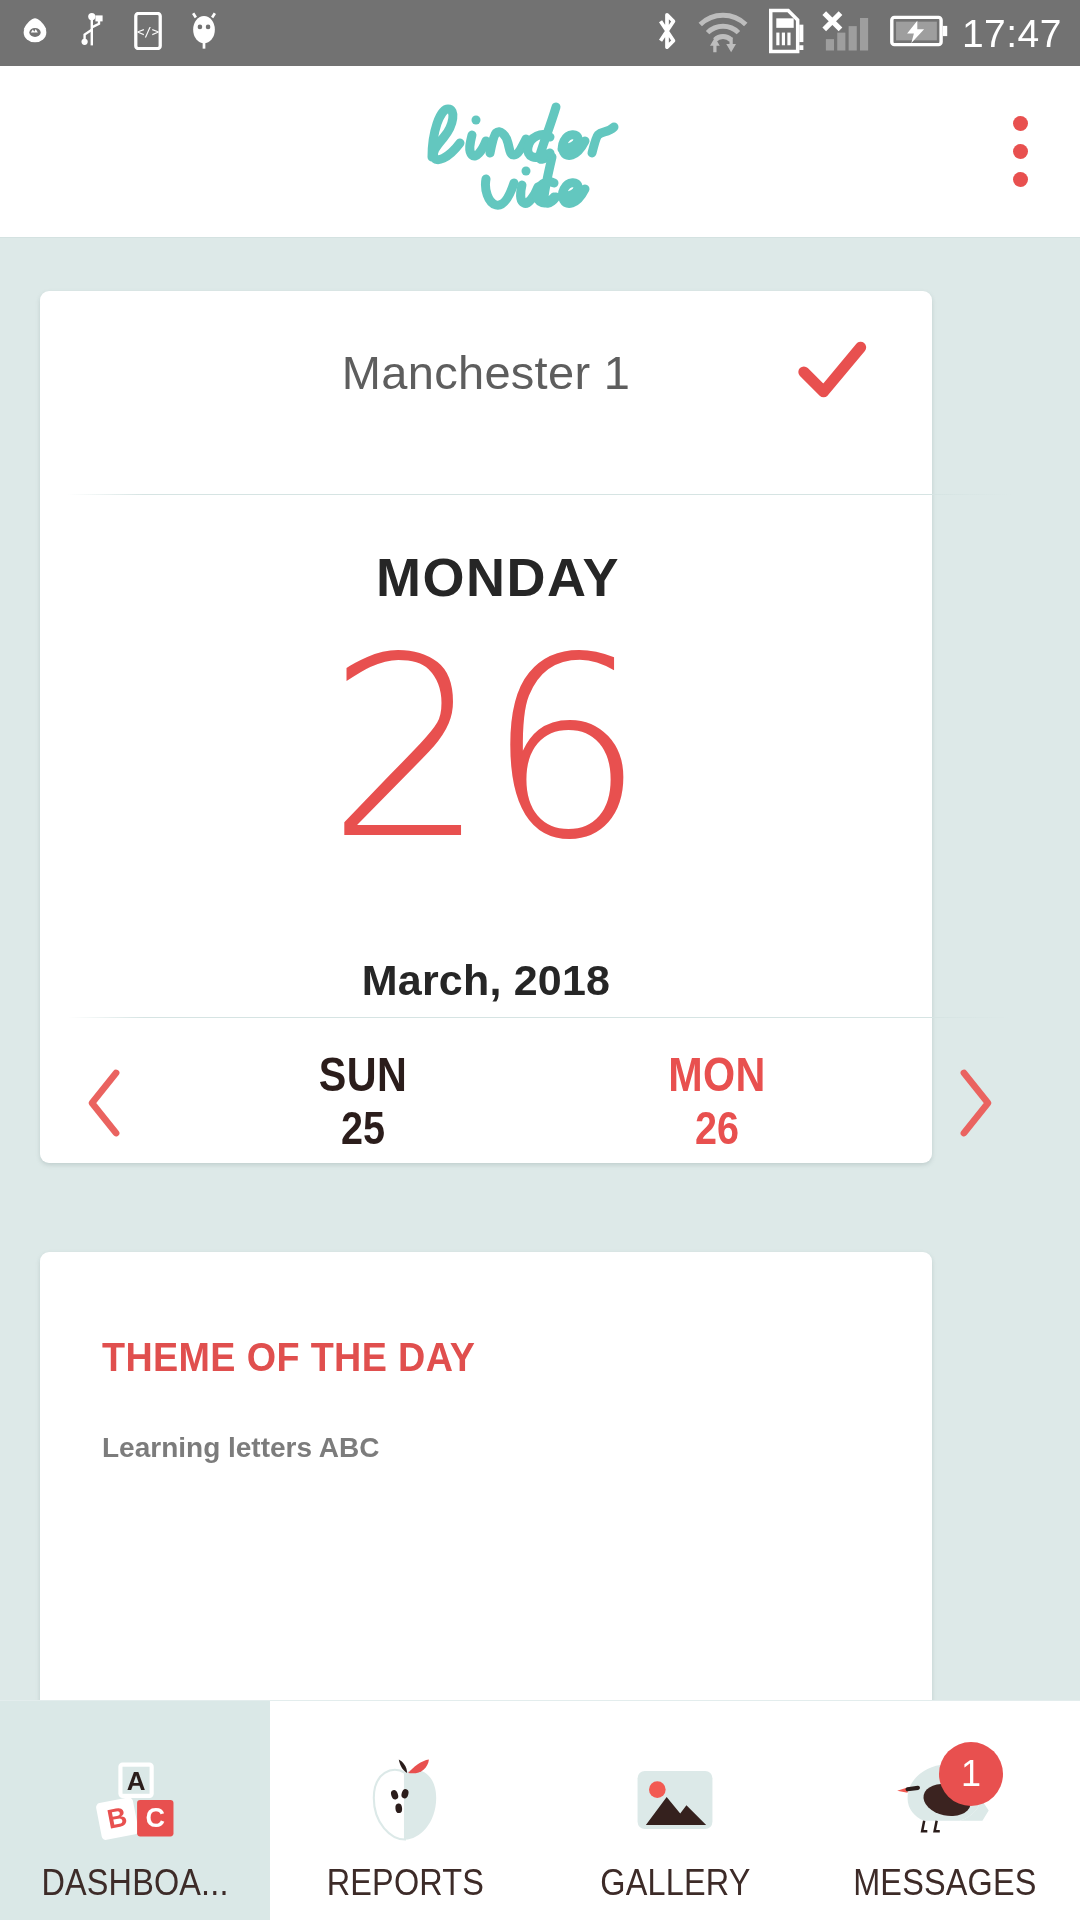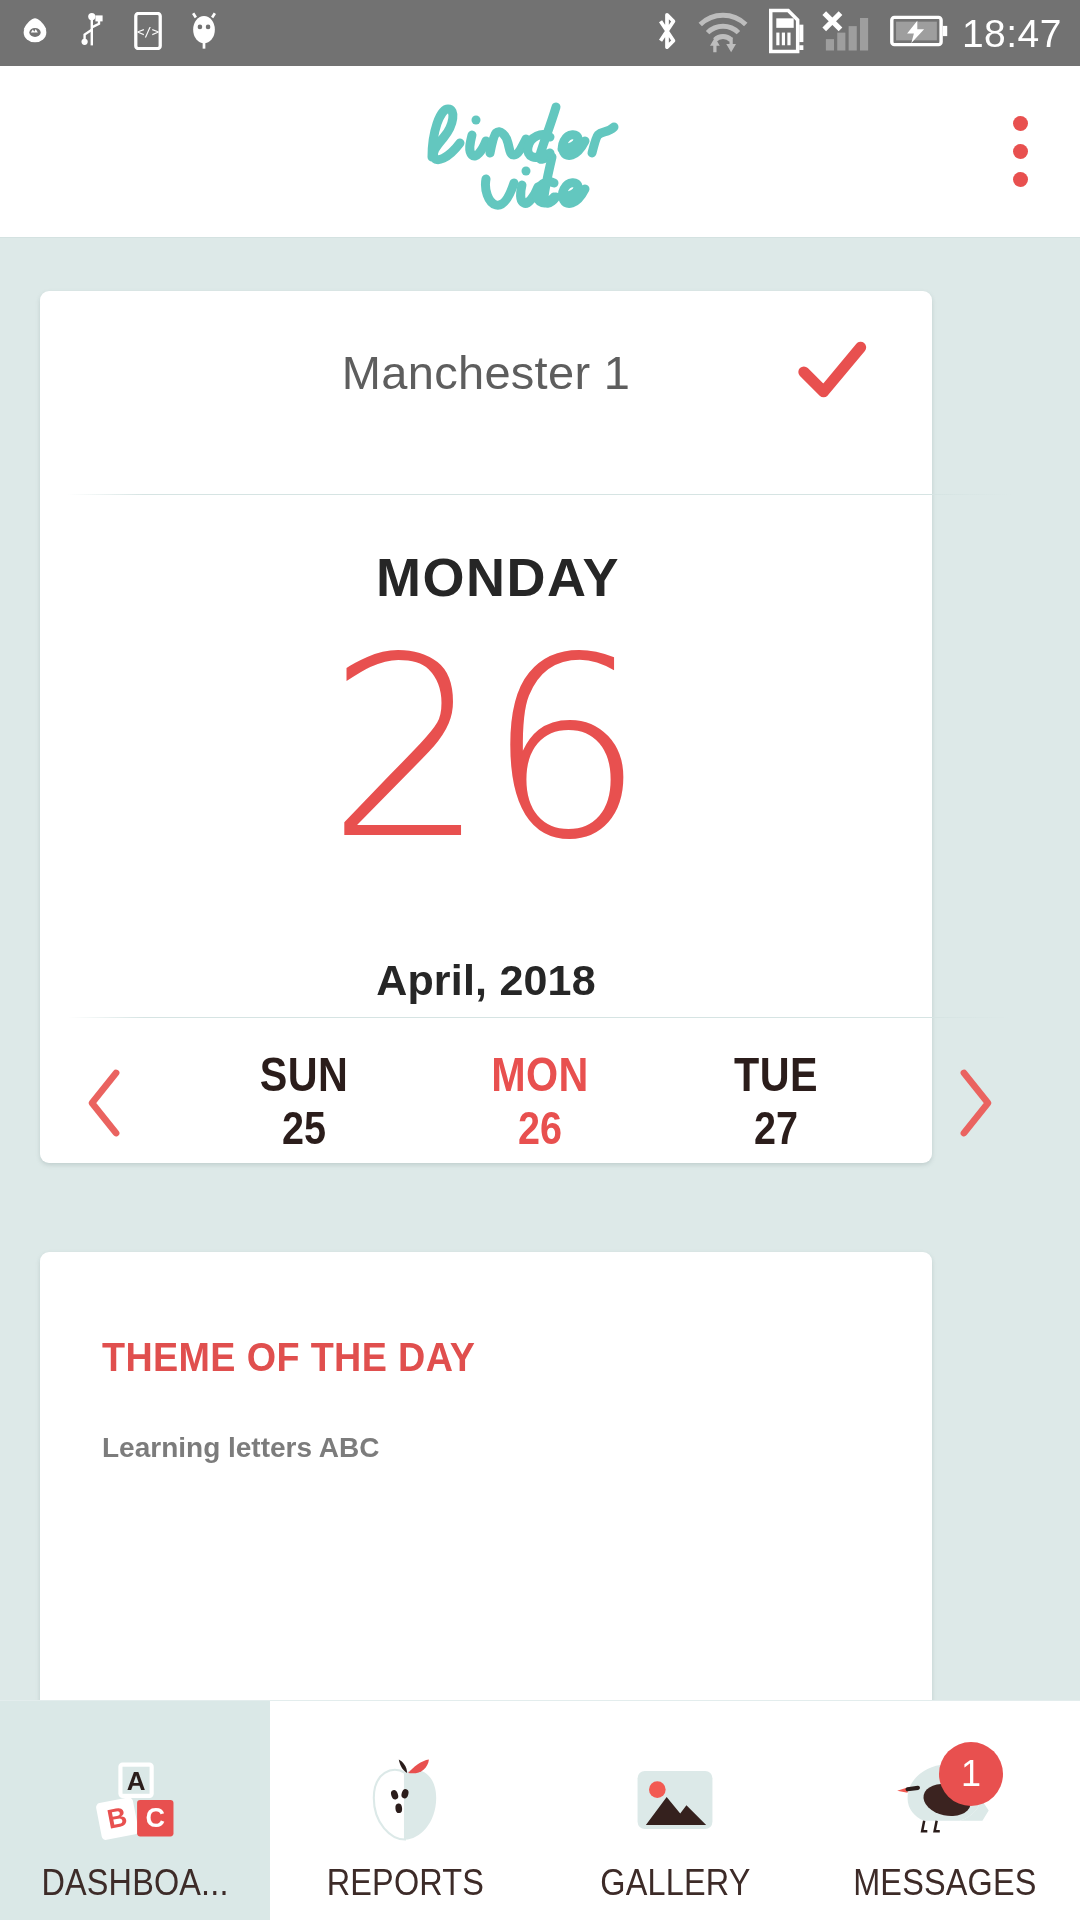--- a/index.html
+++ b/index.html
@@ -238,21 +238,21 @@
     </span>
     <span class="sb-ico">
       <svg width="58" height="34" viewBox="0 0 34 20">
         <rect x="1" y="2" width="29" height="16" rx="1.5" stroke="#fff" stroke-width="2" fill="none"></rect>
         <rect x="31" y="7" width="2.6" height="6" fill="#fff"></rect>
         <rect x="3.5" y="4.5" width="24" height="11" fill="#9e9e9e"></rect>
         <path d="M16 4 L10 11.5 h4 l-1.5 5.5 L20 9 h-4z" fill="#fff"></path>
       </svg>
     </span>
   </div>
-  <div class="sb-clock">18:47</div>
+  <div class="sb-clock">17:47</div>
 </div>
 
 <div class="appbar">
   <div class="logo">
     <svg viewBox="0 0 260 130" width="260" height="130">
       <g fill="none" stroke="#63c7bf" stroke-width="9" stroke-linecap="round" stroke-linejoin="round">
 
         <path d="M22 70 C22 45 30 22 38 22 C46 22 44 38 34 50 C26 60 22 64 24 70 C26 76 38 72 50 56"></path>
 
         <path d="M62 48 C60 56 58 64 62 68 C66 72 72 64 76 54"></path>
@@ -294,43 +294,39 @@
         <svg viewBox="0 0 60 60" width="74" height="74">
           <path d="M8 30 L24 46 L54 10" stroke="#e8504f" stroke-width="9" fill="none" stroke-linecap="round" stroke-linejoin="round"></path>
         </svg>
       </div>
     </div>
 
     <div class="divider" id="div-top"></div>
 
     <div class="weekday">MONDAY</div>
     <div class="daynum">26</div>
-    <div class="monthyear">April, 2018</div>
+    <div class="monthyear">March, 2018</div>
 
     <div class="divider" id="div-bot"></div>
 
     <div class="daystrip">
       <div class="arrow">
         <svg width="44" height="72" viewBox="0 0 22 36">
             <path d="M16 3 L4 18 L16 33" stroke="#ea6360" stroke-width="3.4" fill="none" stroke-linecap="round" stroke-linejoin="round"></path>
           </svg>
       </div>
       <div class="days">
         <div class="day">
           <span class="dow">SUN</span>
           <span class="dnum">25</span>
         </div>
         <div class="day sel">
           <span class="dow">MON</span>
           <span class="dnum">26</span>
         </div>
-        <div class="day">
-          <span class="dow">TUE</span>
-          <span class="dnum">27</span>
-        </div>
       </div>
       <div class="arrow">
         <svg width="44" height="72" viewBox="0 0 22 36">
             <path d="M6 3 L18 18 L6 33" stroke="#ea6360" stroke-width="3.4" fill="none" stroke-linecap="round" stroke-linejoin="round"></path>
           </svg>
       </div>
     </div>
   </div>
 
   <div class="card" id="theme-card">

